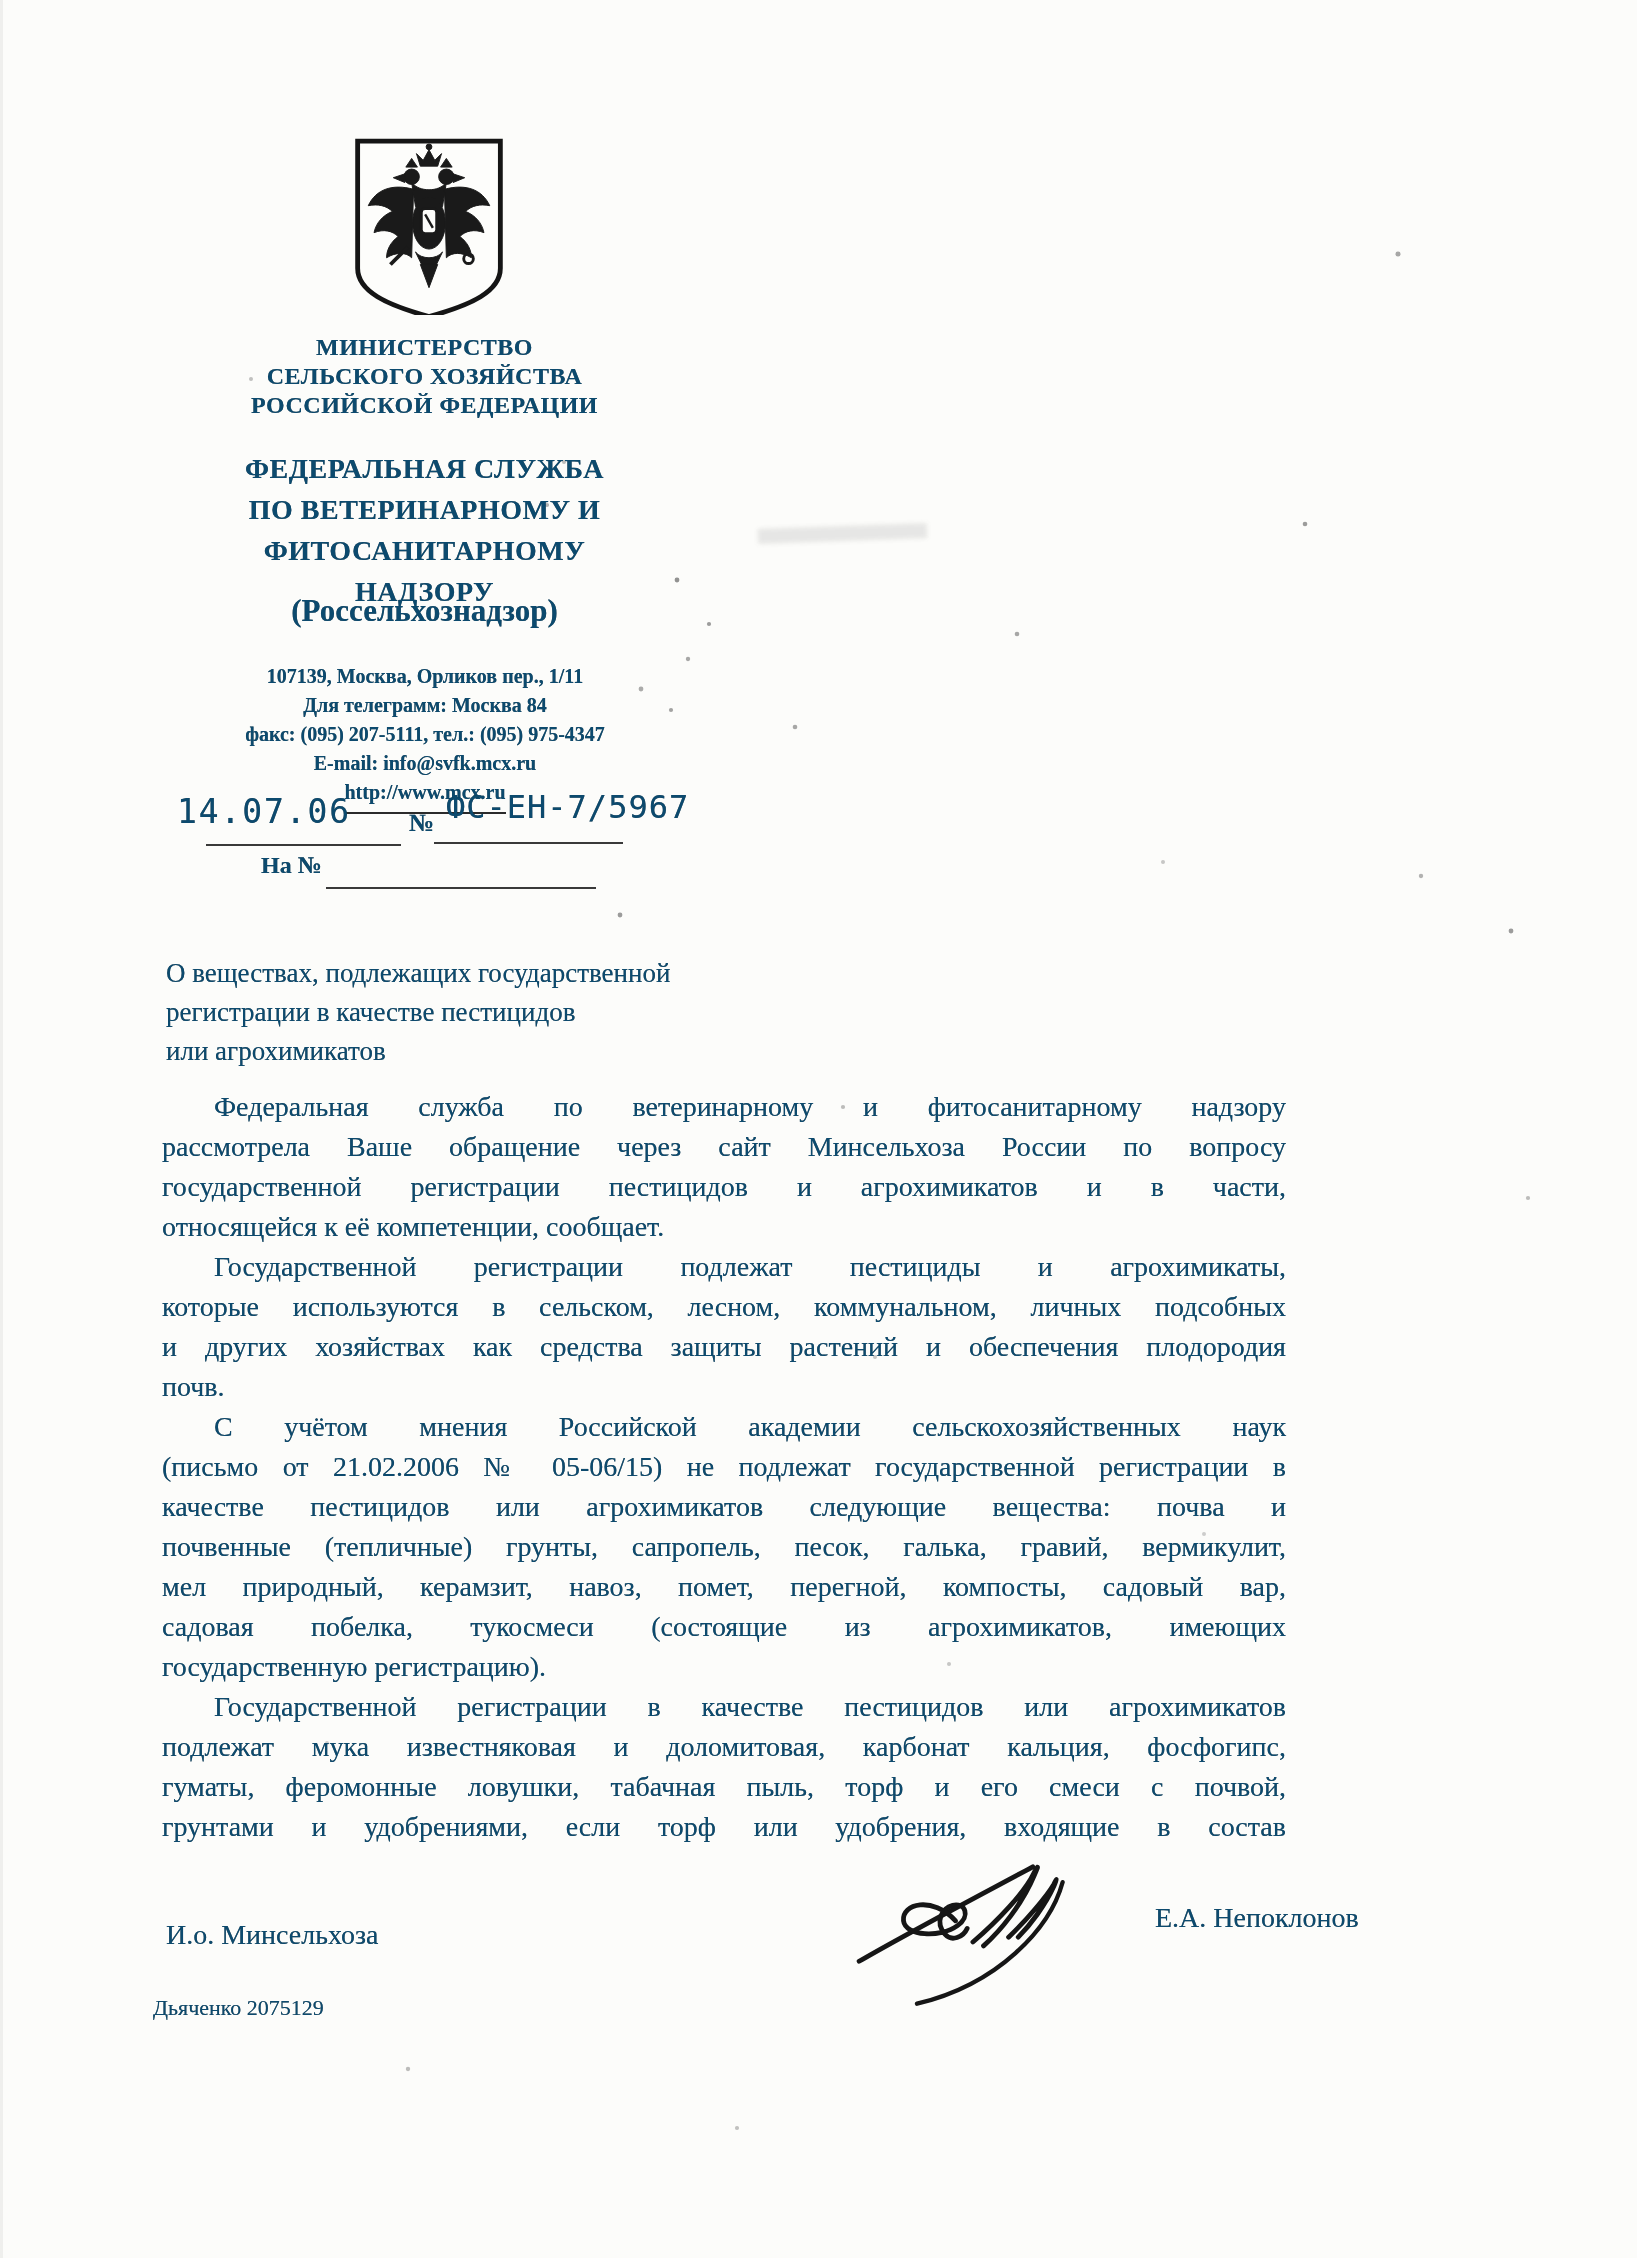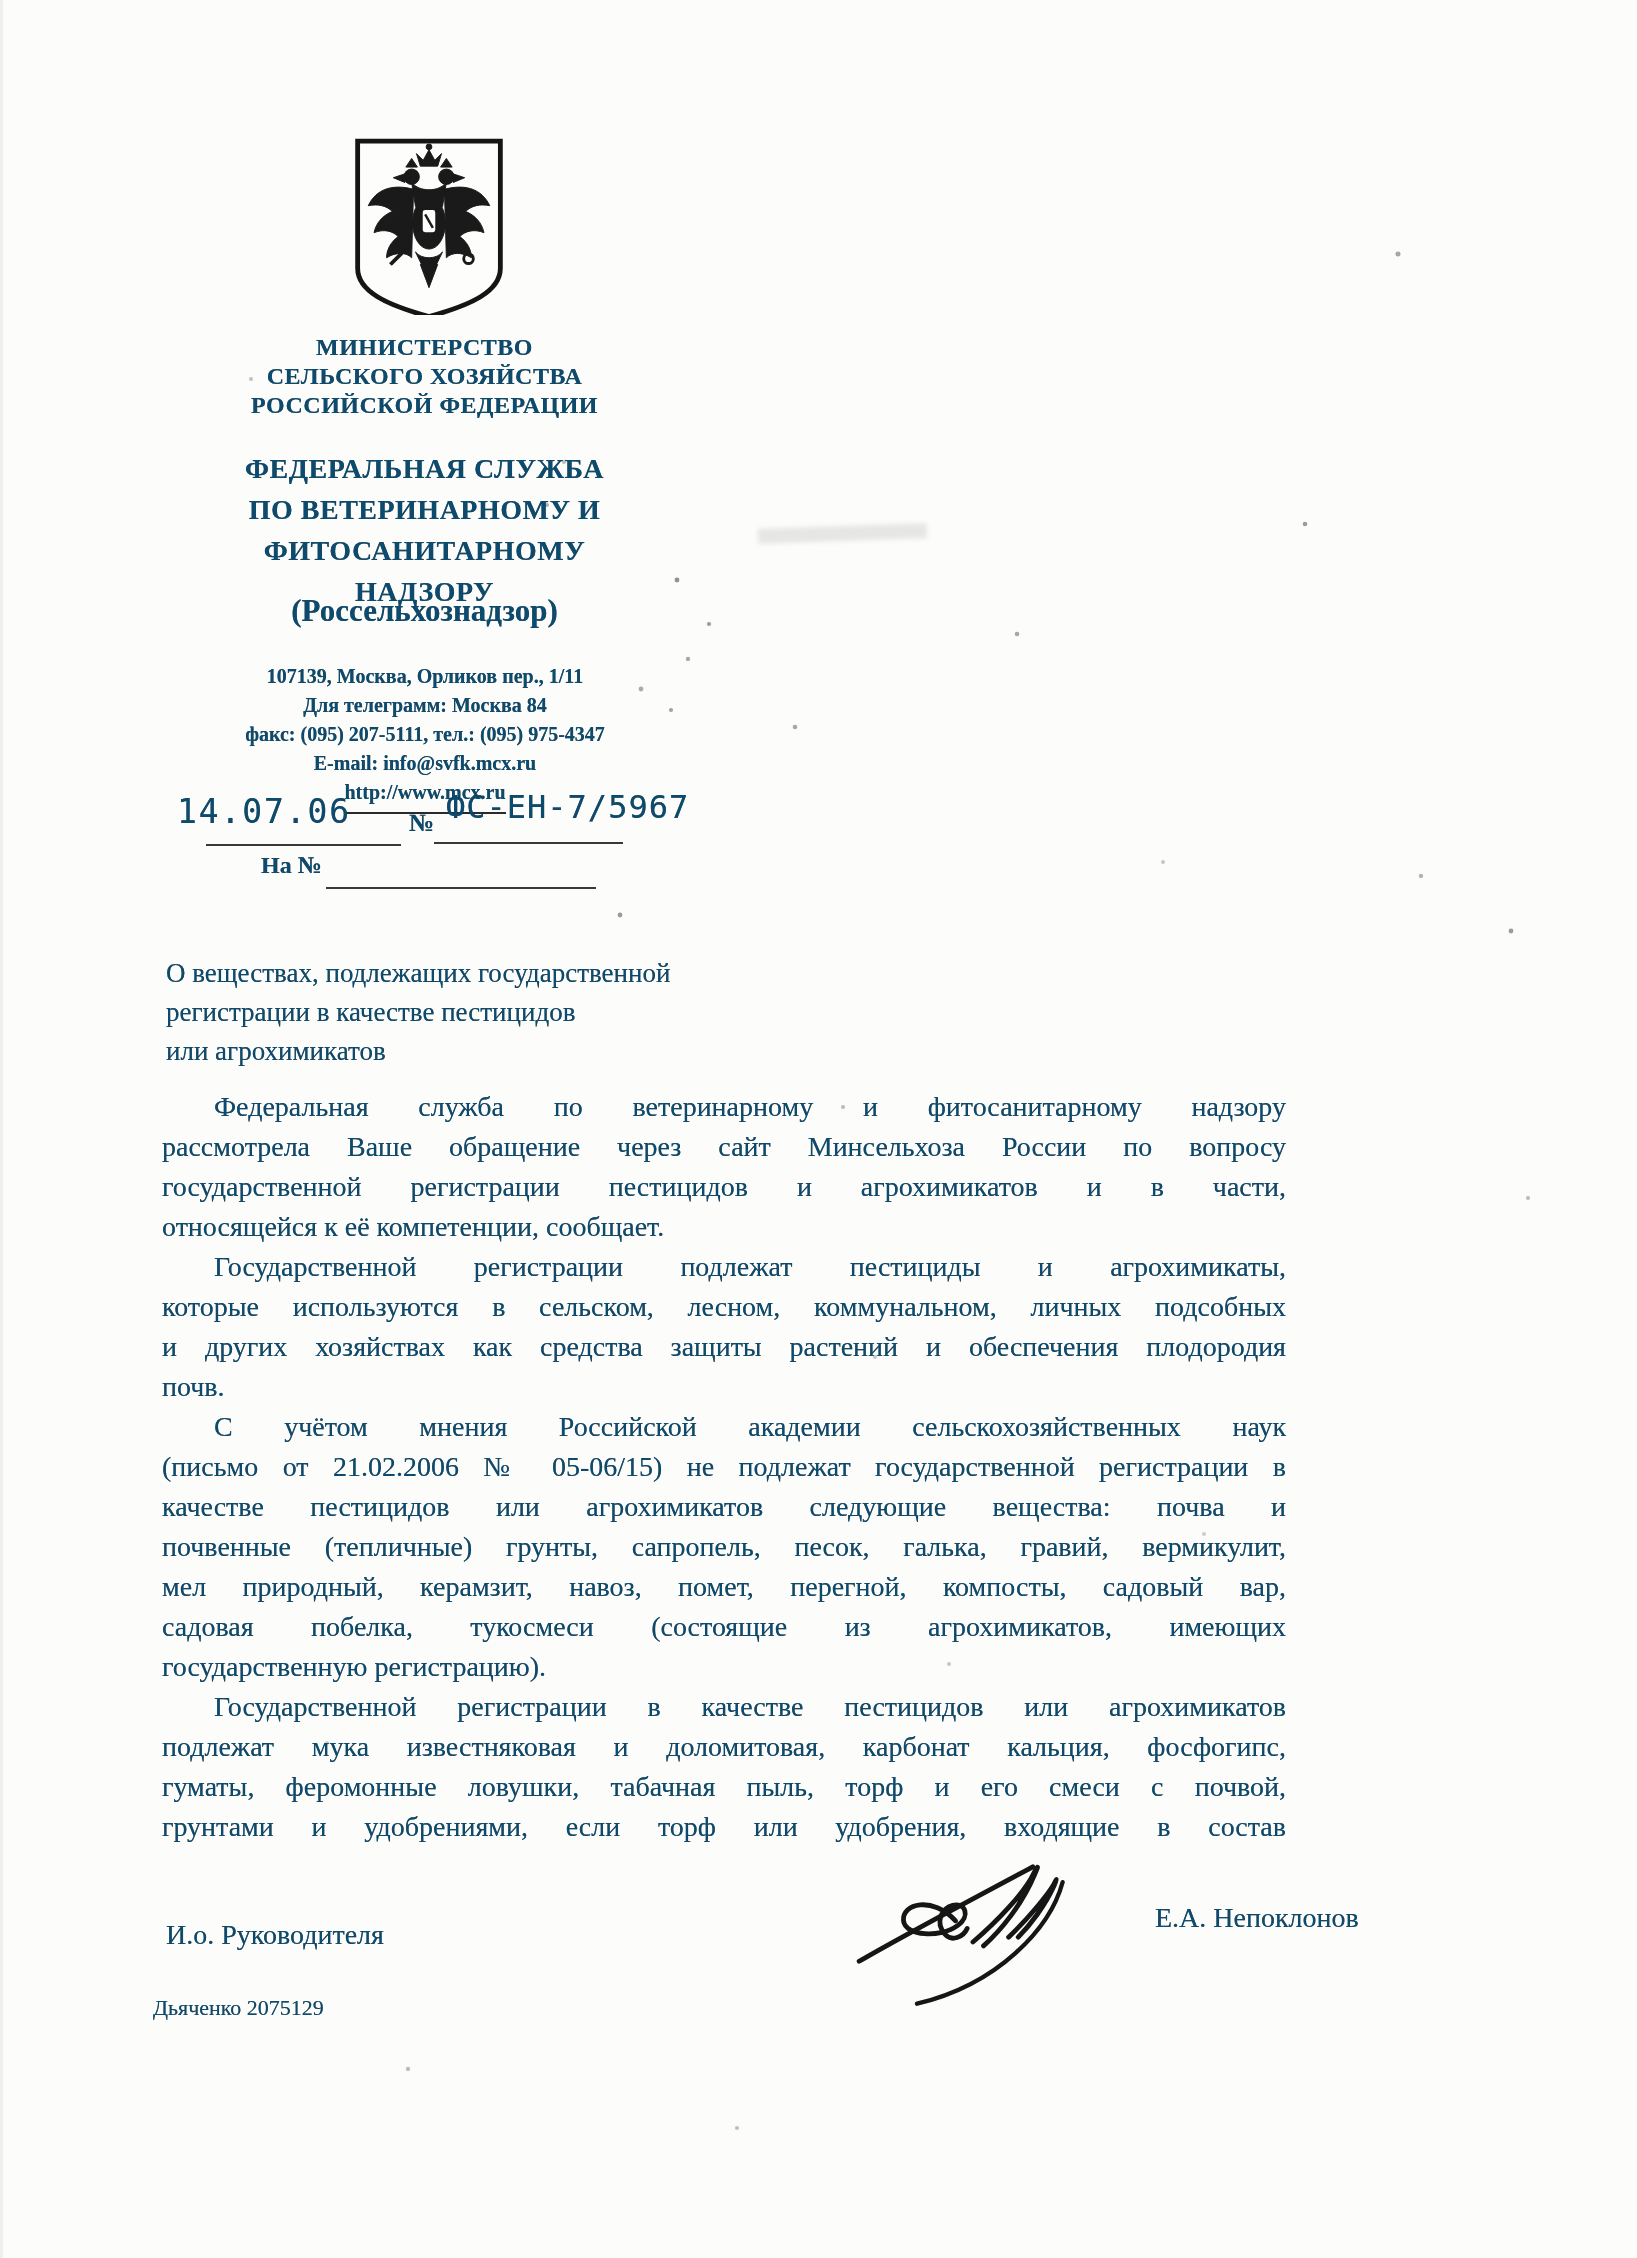--- a/index.html
+++ b/index.html
@@ -169,21 +169,21 @@
       <div class="bline">почвенные (тепличные) грунты, сапропель, песок, галька, гравий, вермикулит,</div>
       <div class="bline">мел природный, керамзит, навоз, помет, перегной, компосты, садовый вар,</div>
       <div class="bline">садовая побелка, тукосмеси (состоящие из агрохимикатов, имеющих</div>
       <div class="bline last">государственную регистрацию).</div>
       <div class="bline first">Государственной регистрации в качестве пестицидов или агрохимикатов</div>
       <div class="bline">подлежат мука известняковая и доломитовая, карбонат кальция, фосфогипс,</div>
       <div class="bline">гуматы, феромонные ловушки, табачная пыль, торф и его смеси с почвой,</div>
       <div class="bline">грунтами и удобрениями, если торф или удобрения, входящие в состав</div>
     </div>
 
-  <div class="abs signoff-position ink">И.о. Руководителя</div>
+  <div class="abs signoff-position ink">И.о. Минсельхоза</div>
   <div class="abs signature">
     <svg width="324" height="227" viewBox="0 0 336 235" xmlns="http://www.w3.org/2000/svg" fill="none" stroke="#161616" stroke-linecap="round">
       <path d="M52 138 C100 110 180 68 232 40" stroke-width="5"></path>
       <path d="M152 96 C128 70 96 78 98 96 C100 112 136 114 154 101 C168 91 162 77 149 80 C138 83 130 97 141 110 C148 118 160 113 164 104" stroke-width="5"></path>
       <path d="M170 118 C196 96 224 66 233 47 C237 39 239 37 234 48 C221 79 199 106 181 122" stroke-width="5"></path>
       <path d="M207 113 C226 95 247 70 254 58 C257 52 258 51 254 60 C245 80 229 101 217 113" stroke-width="5"></path>
       <path d="M263 56 C250 104 196 162 112 182" stroke-width="4.5"></path>
     </svg>
   </div>
   <div class="abs signoff-name ink">Е.А. Непоклонов</div>

